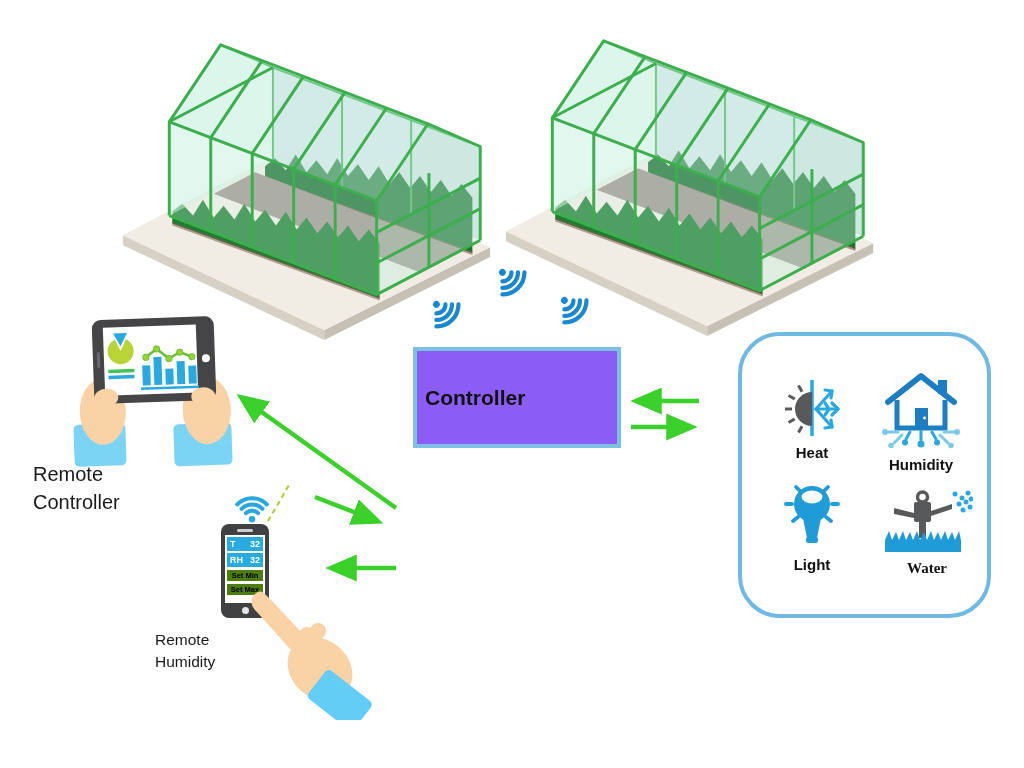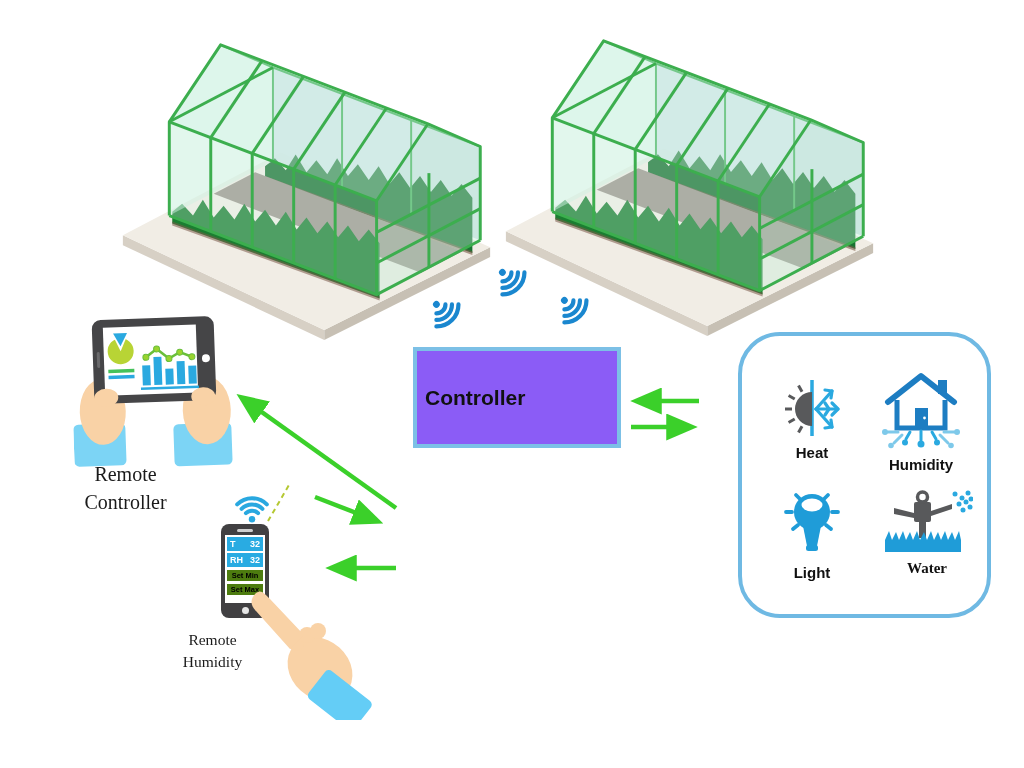--- a/index.html
+++ b/index.html
@@ -9,21 +9,21 @@
   
   .flowbox{position:absolute;width:192px;height:93px;background:#8b5cf6;border:4px solid #7cc0e6;
            display:flex;align-items:center;justify-content:flex-start;padding-left:8px;}
   .flowbox .lbl{font-size:21px;font-weight:bold;color:#111;}
   
   .panel{position:absolute;left:722px;top:332px;width:245px;height:278px;background:#fff;
          border:4px solid #6fb9e3;border-radius:42px;margin-left:16px;}
   .cell{position:absolute;display:flex;flex-direction:column;align-items:center;}
   .cell .slbl{font-size:15px;font-weight:bold;color:#111;margin-top:4px;}
   
-  .illbl{position:absolute;text-align:center;color:#1a1a1a;font-family:Liberation Serif, serif;}
+  .illbl{position:absolute;color:#1a1a1a;}
   #lbl-monitoring{left:33px;top:460px;width:185px;font-size:20px;line-height:28px;}
   #lbl-control{left:155px;top:629px;width:115px;font-size:15.5px;line-height:22px;}
   
   .phone{position:absolute;left:221px;top:524px;width:48px;height:94px;background:#414042;border-radius:8px;}
   .phone .speaker{position:absolute;left:16px;top:5px;width:16px;height:3px;background:#cfcfcf;border-radius:2px;}
   .phone .screen{position:absolute;left:4px;top:11px;width:40px;height:68px;background:#fff;overflow:hidden;}
   .phone .row{margin:2px 2px 0 2px;height:14px;background:#29abe2;color:#fff;font-weight:bold;font-size:9px;
               display:flex;justify-content:space-between;align-items:center;padding:0 3px;}
   .phone .btn{margin:3px 2px 0 2px;height:11px;background:#4d7c0f;color:#000;font-weight:bold;font-size:7.5px;
               display:flex;align-items:center;justify-content:center;}
@@ -231,21 +231,21 @@
         <g fill="#7ec9ea">
           <circle cx="9" cy="66" r="3"></circle>
             <circle cx="15" cy="79.5" r="2.8"></circle>
           <circle cx="81" cy="66" r="3"></circle>
             <circle cx="75" cy="79.5" r="2.8"></circle>
         </g>
       </svg>
       <div class="slbl">Humidity</div>
     </div>
 
-    <div class="cell" style="left:30px;top:152px;width:80px;">
+    <div class="cell" style="left:30px;top:144px;width:80px;">
       <svg width="58" height="72" viewBox="0 0 58 72">
         <circle cx="29" cy="24" r="18" fill="#1f9cd8"></circle>
         <polygon points="20,38 38,38 34,58 24,58" fill="#1f9cd8"></polygon>
         <rect x="23" y="57" width="12" height="6" rx="2.5" fill="#1f9cd8"></rect>
         <ellipse cx="29" cy="17" rx="10.5" ry="6.5" fill="#ffffff"></ellipse>
         <g stroke="#1f9cd8" stroke-width="3.8" stroke-linecap="round">
           <line x1="13" y1="7" x2="17" y2="11"></line>
             <line x1="45" y1="7" x2="41" y2="11"></line>
           <line x1="3" y1="24" x2="9" y2="24"></line>
             <line x1="49" y1="24" x2="55" y2="24"></line>

